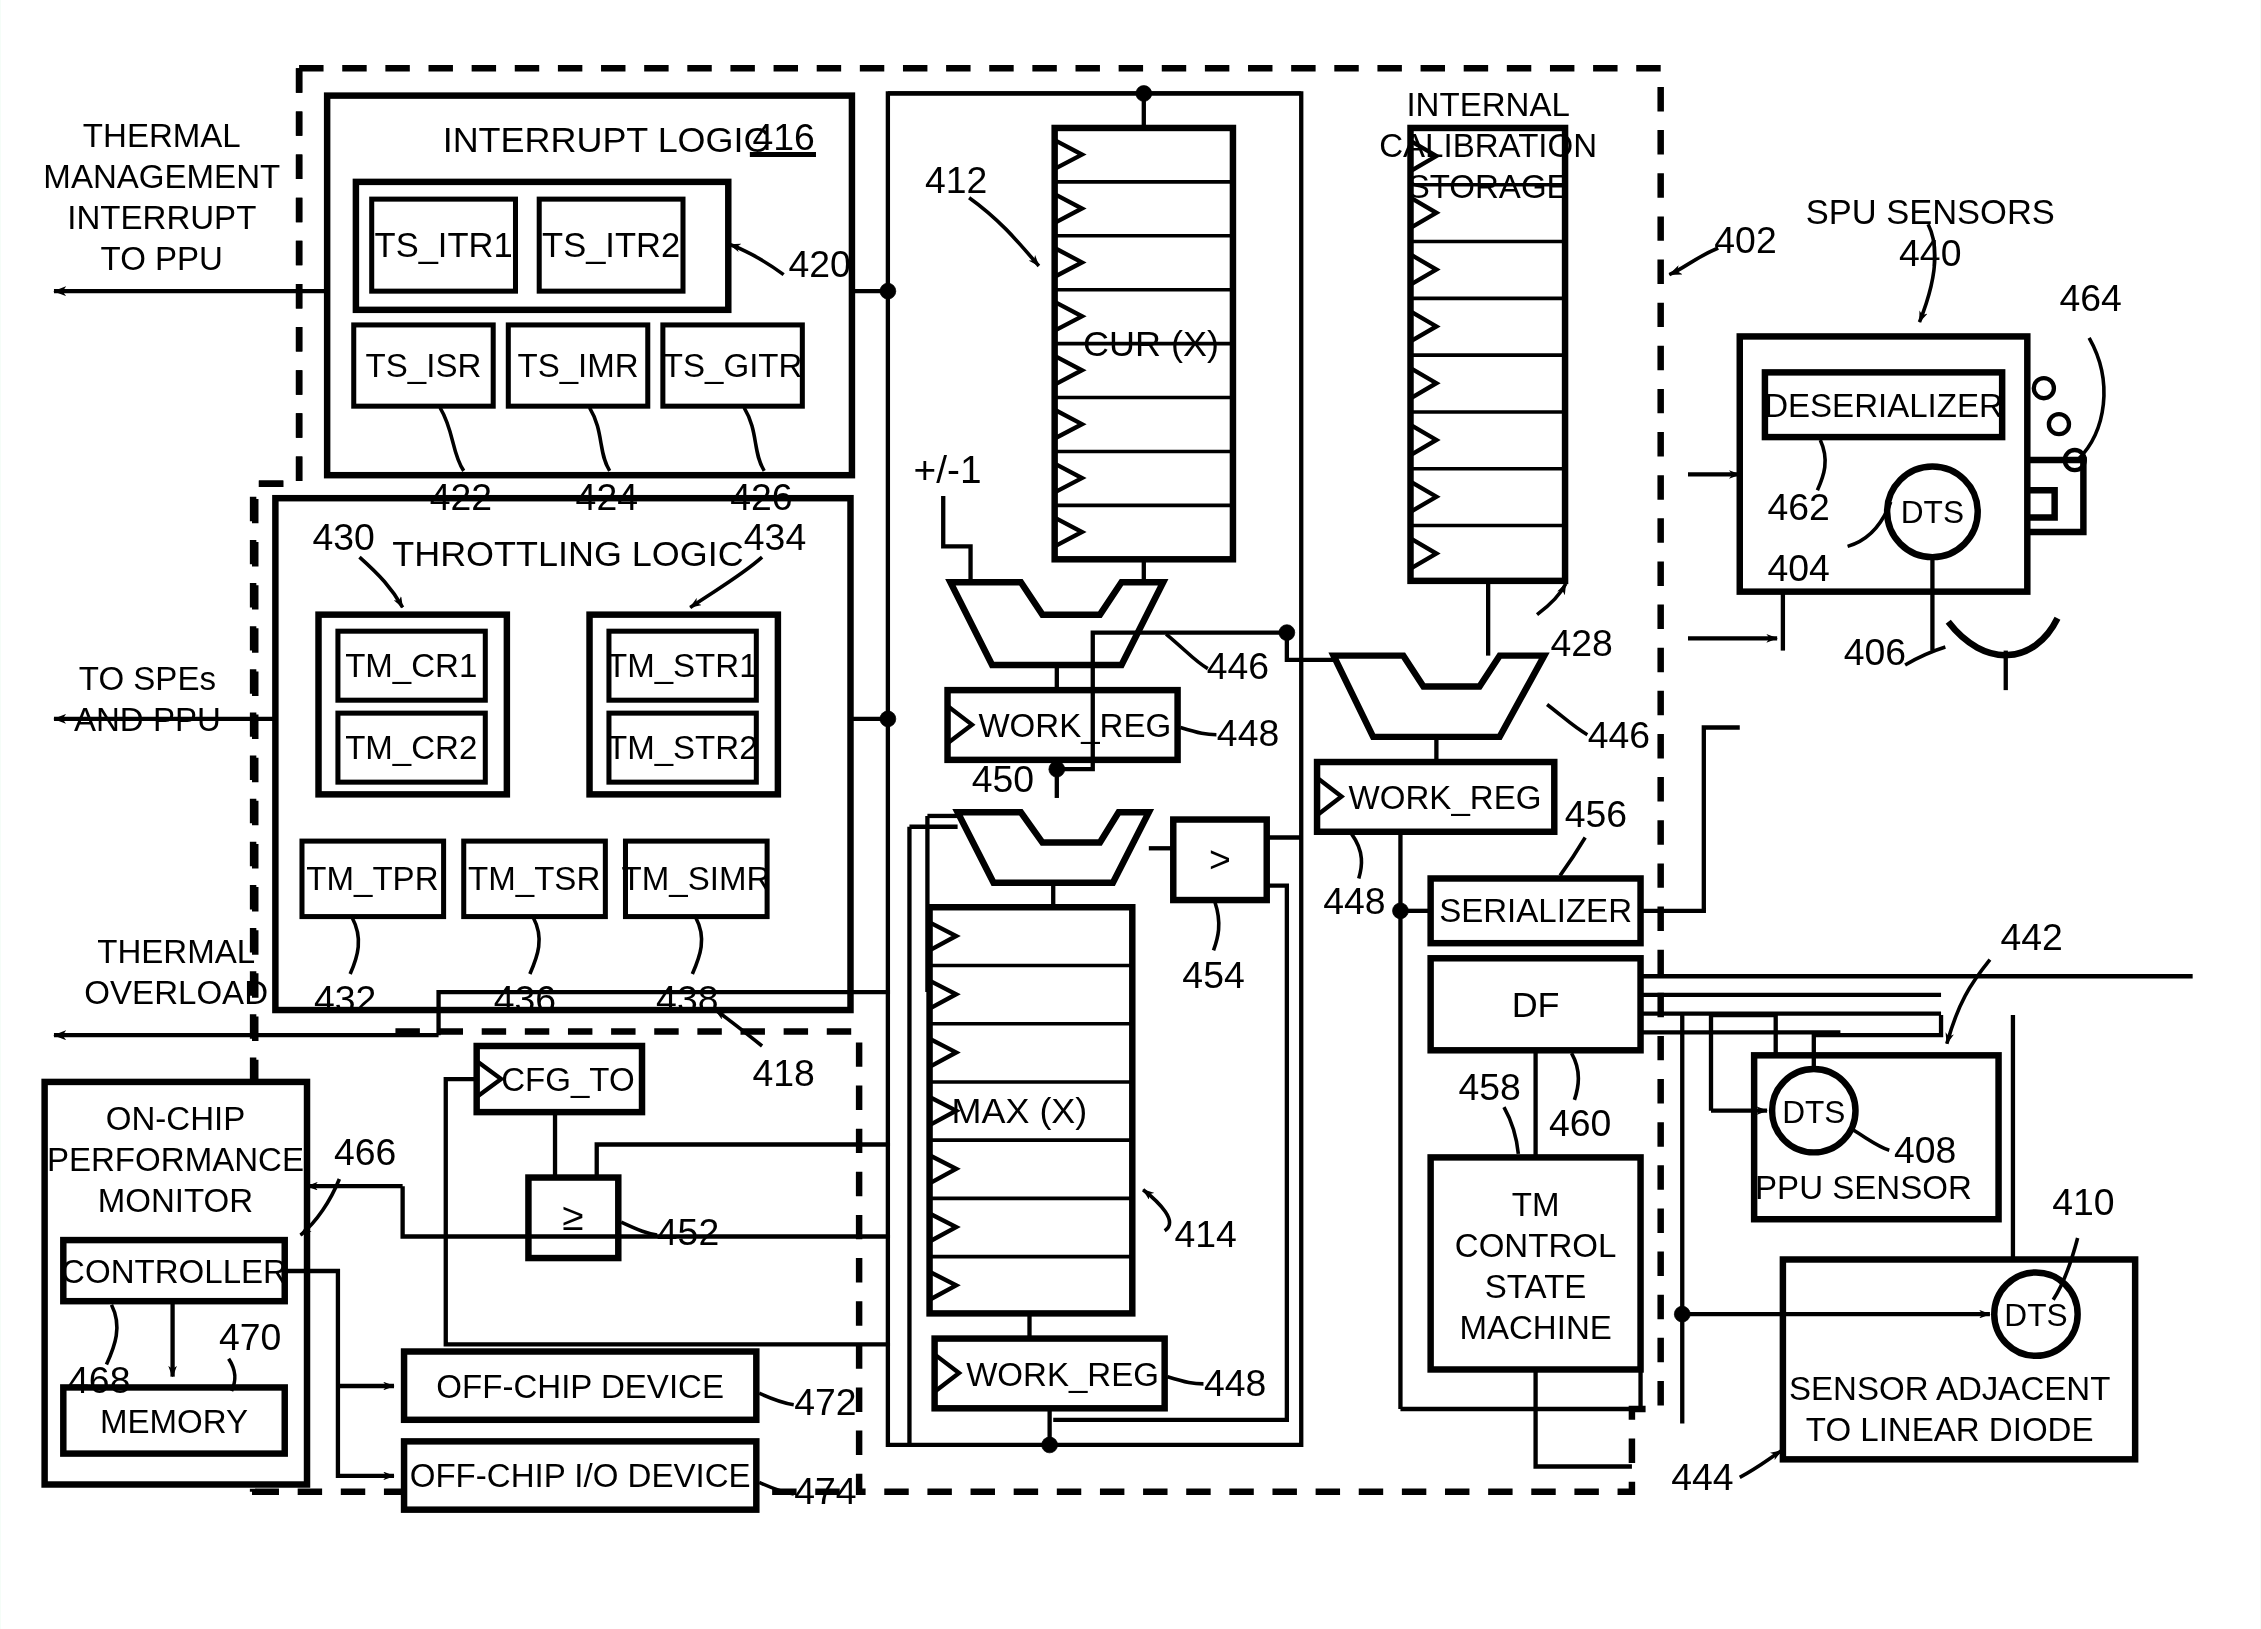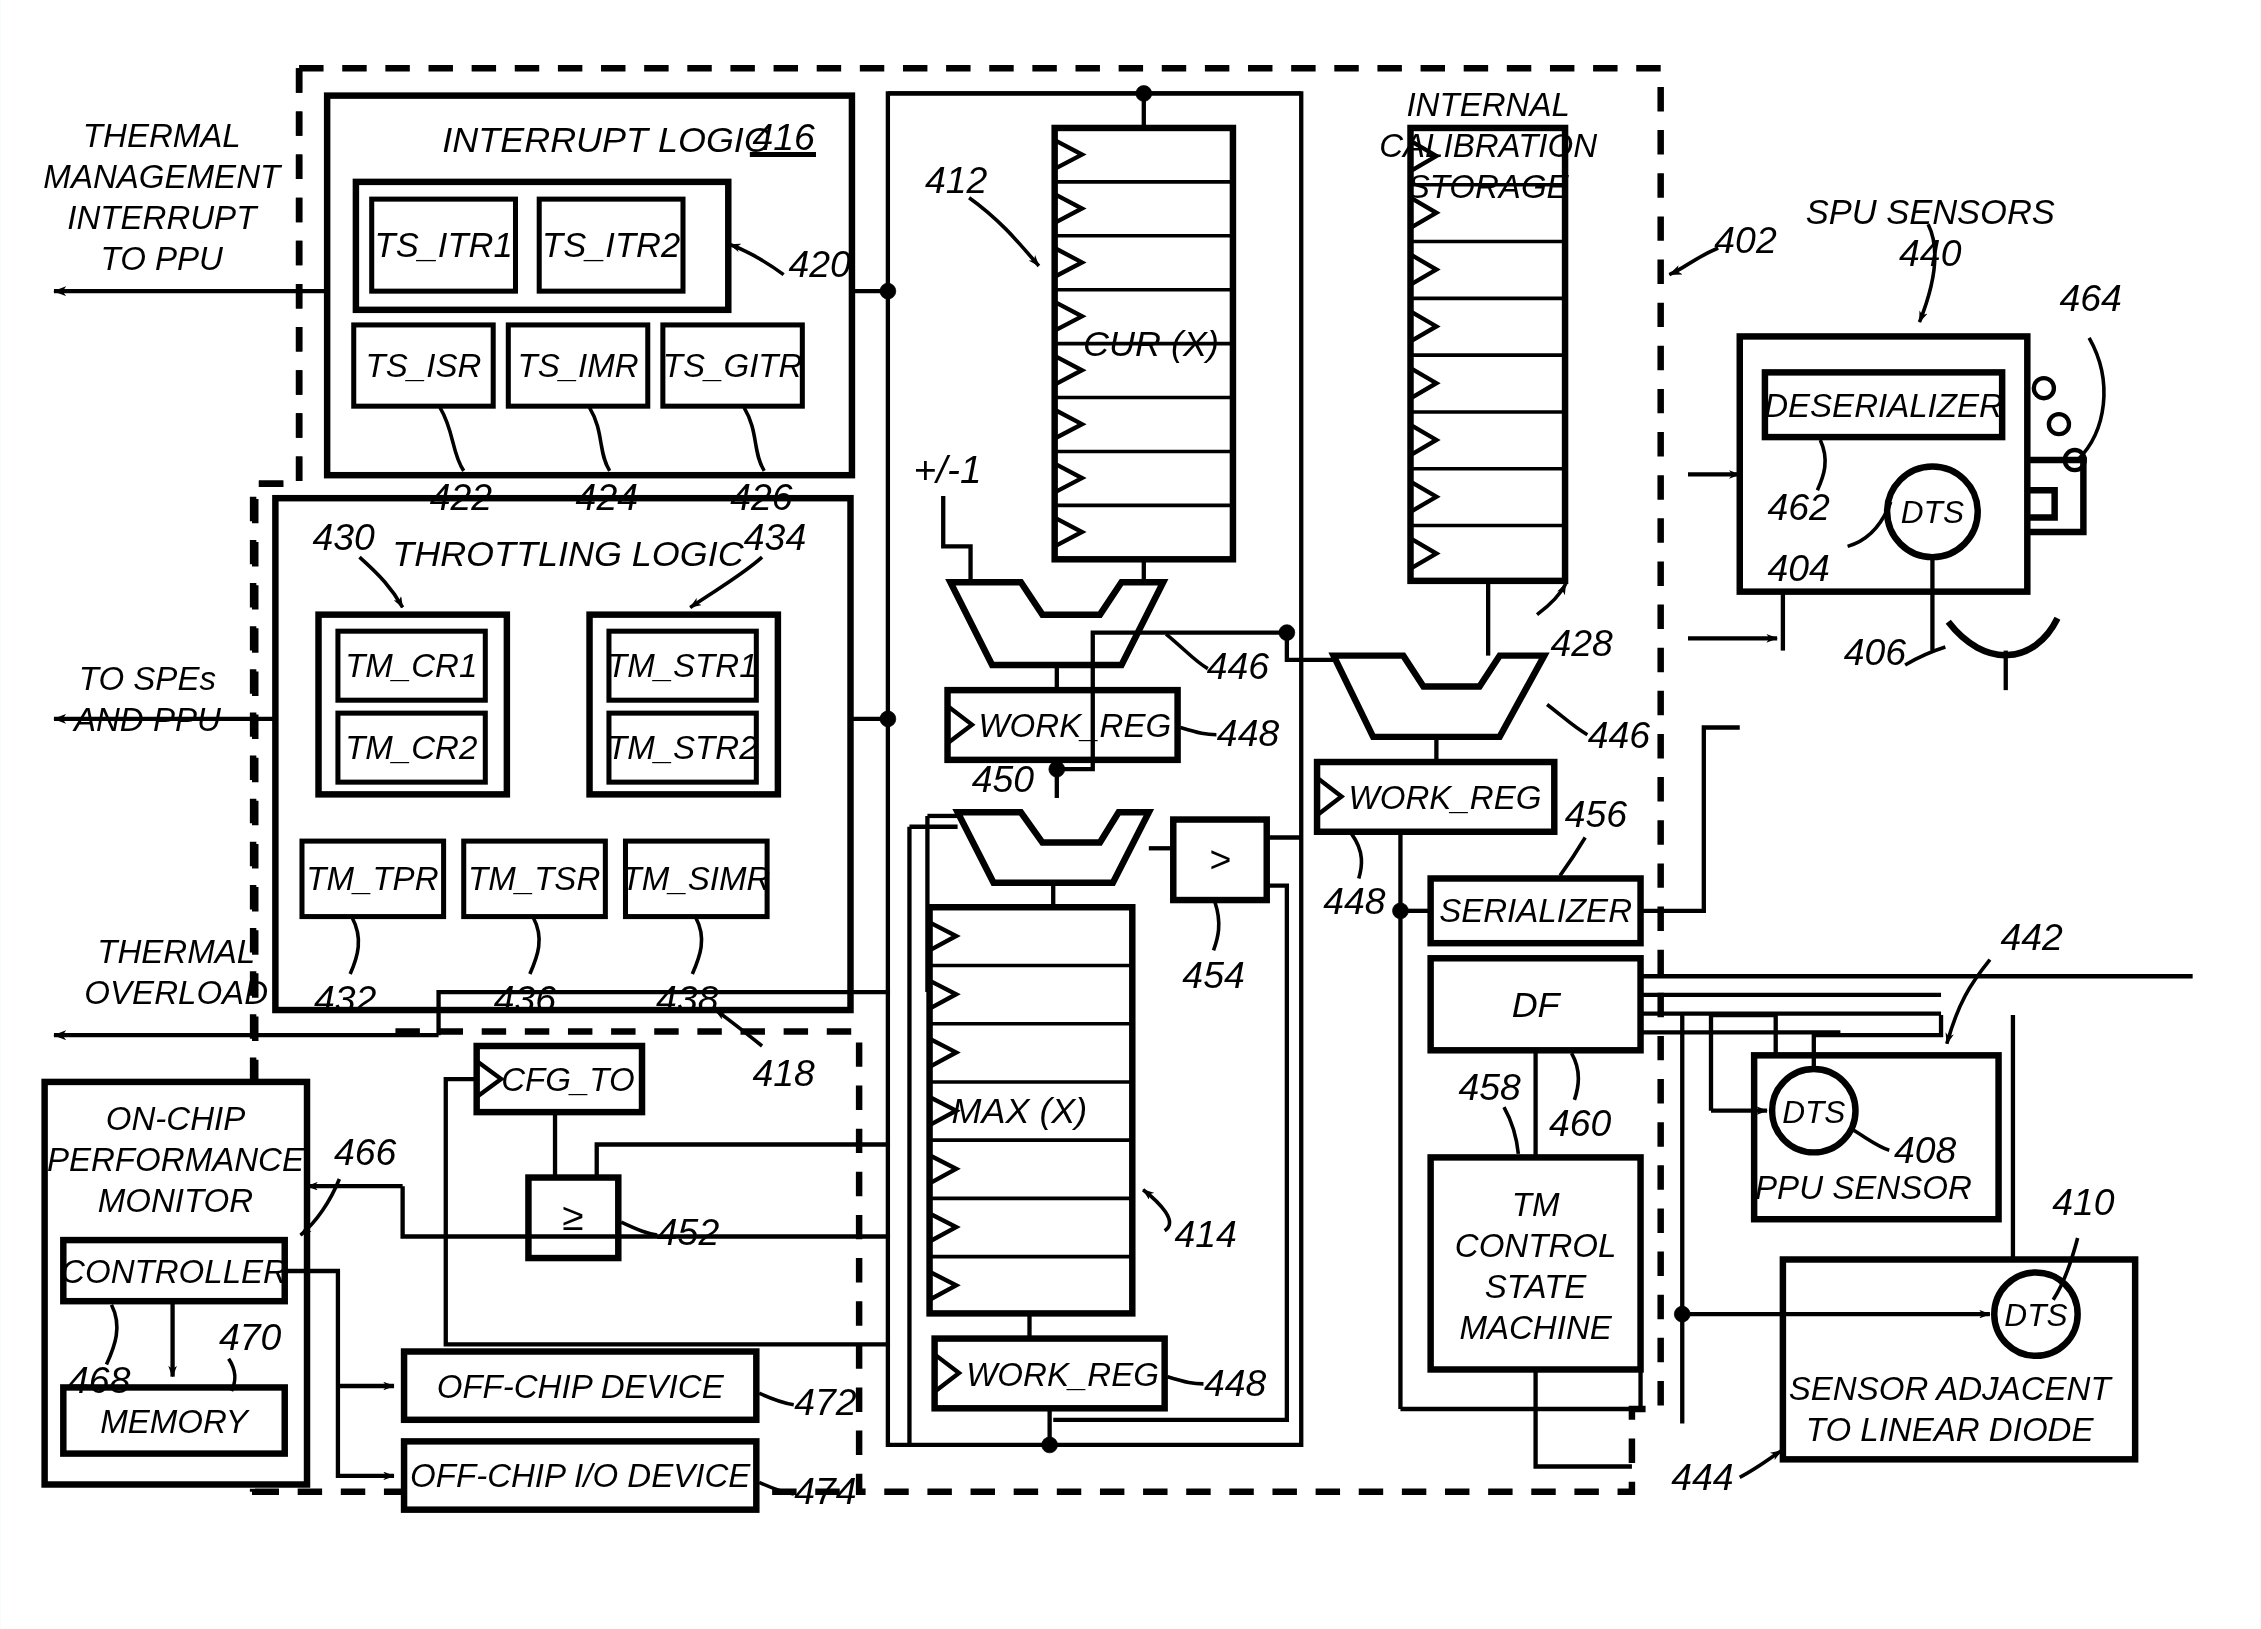--- a/index.html
+++ b/index.html
@@ -1,18 +1,18 @@
 <!DOCTYPE html>
 <html style="font-size:11.5px"><head>
 <meta charset="utf-8">
 <title>Thermal Management Block Diagram</title>
 <style>
   html,body{margin:0;padding:0;background:#ffffff;}
   body{font-family:"Liberation Sans", sans-serif;}
-  #stage{position:relative;width:2261px;height:1629px;background:#22c55e;overflow:hidden;font-style:italic;}
+  #stage{position:relative;width:2261px;height:1629px;background:#22c55e;overflow:hidden;}
   svg#diagram{position:absolute;top:0;left:0;width:2261px;height:1629px;}
   .lbl{font-family:"Liberation Sans", sans-serif;fill:#000;}
   text{white-space:pre;}
 </style>
 </head>
 <body>
 
 <div id="stage">
 <svg id="diagram" viewBox="0 0 3145 2266">
   <defs>

